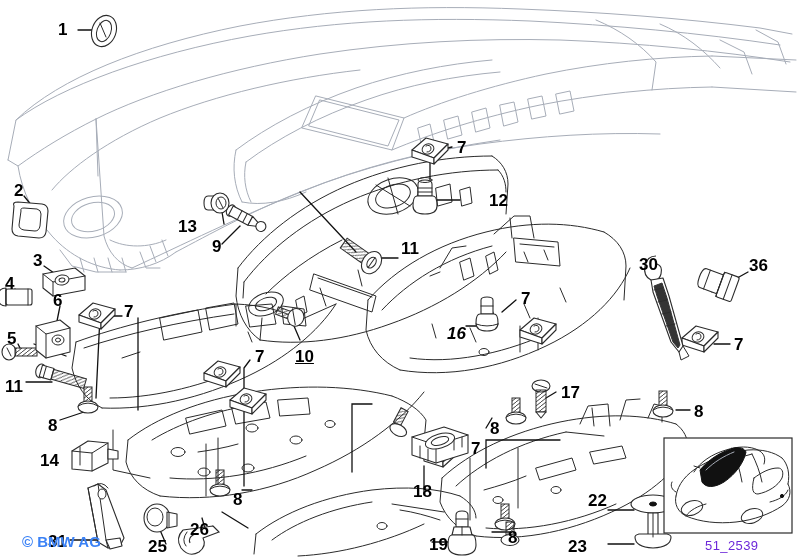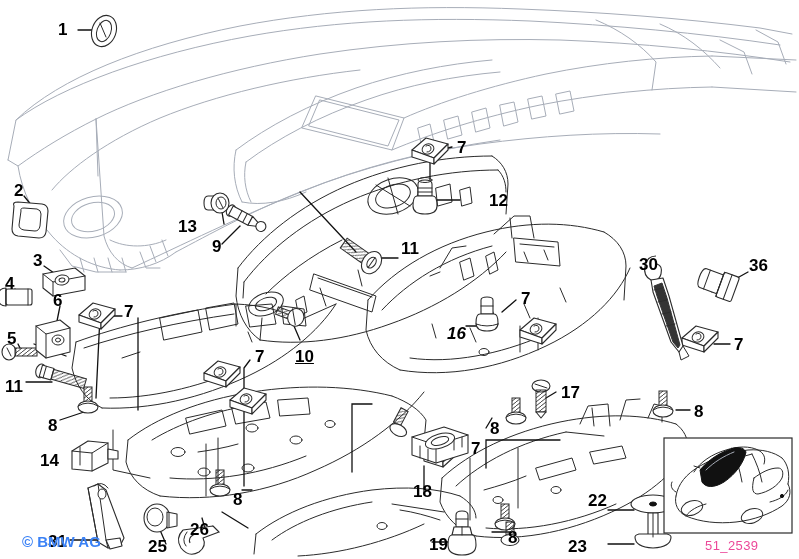--- a/index.html
+++ b/index.html
@@ -40,21 +40,21 @@
     font-weight: bold;
     font-size: 15px;
     color: #3b82f6;
     white-space: nowrap;
     text-align: right;
   }
   .diagram-id {
     position: absolute;
     font-family: "Liberation Sans", sans-serif;
     font-size: 13px;
-    color: #ec4899;
+    color: #6d28d9;
     letter-spacing: 0.4px;
     white-space: nowrap;
   }
 </style>
 </head>
 <body>
 
 <div id="diagram-root">
 
   <svg id="diagram-svg" viewBox="0 0 799 559">

